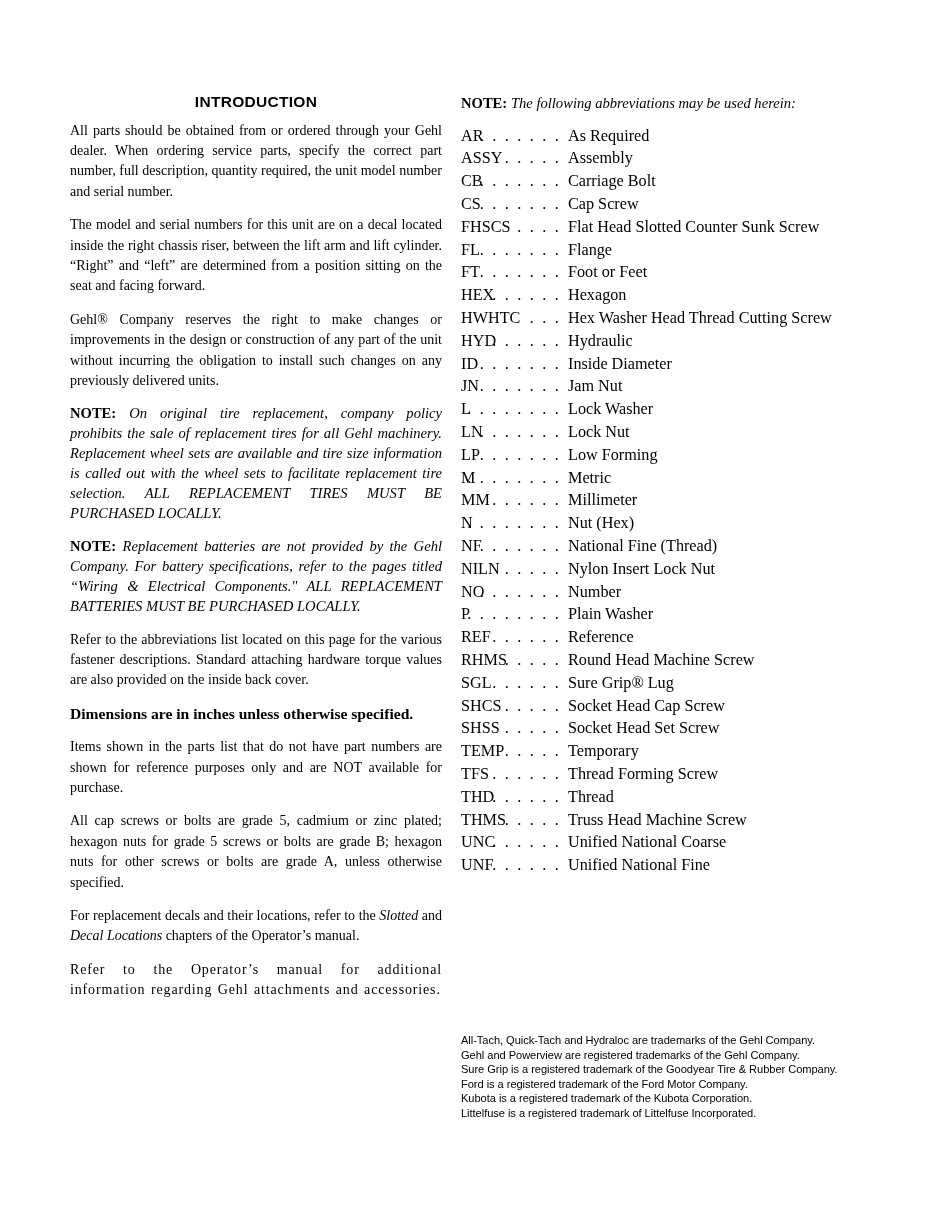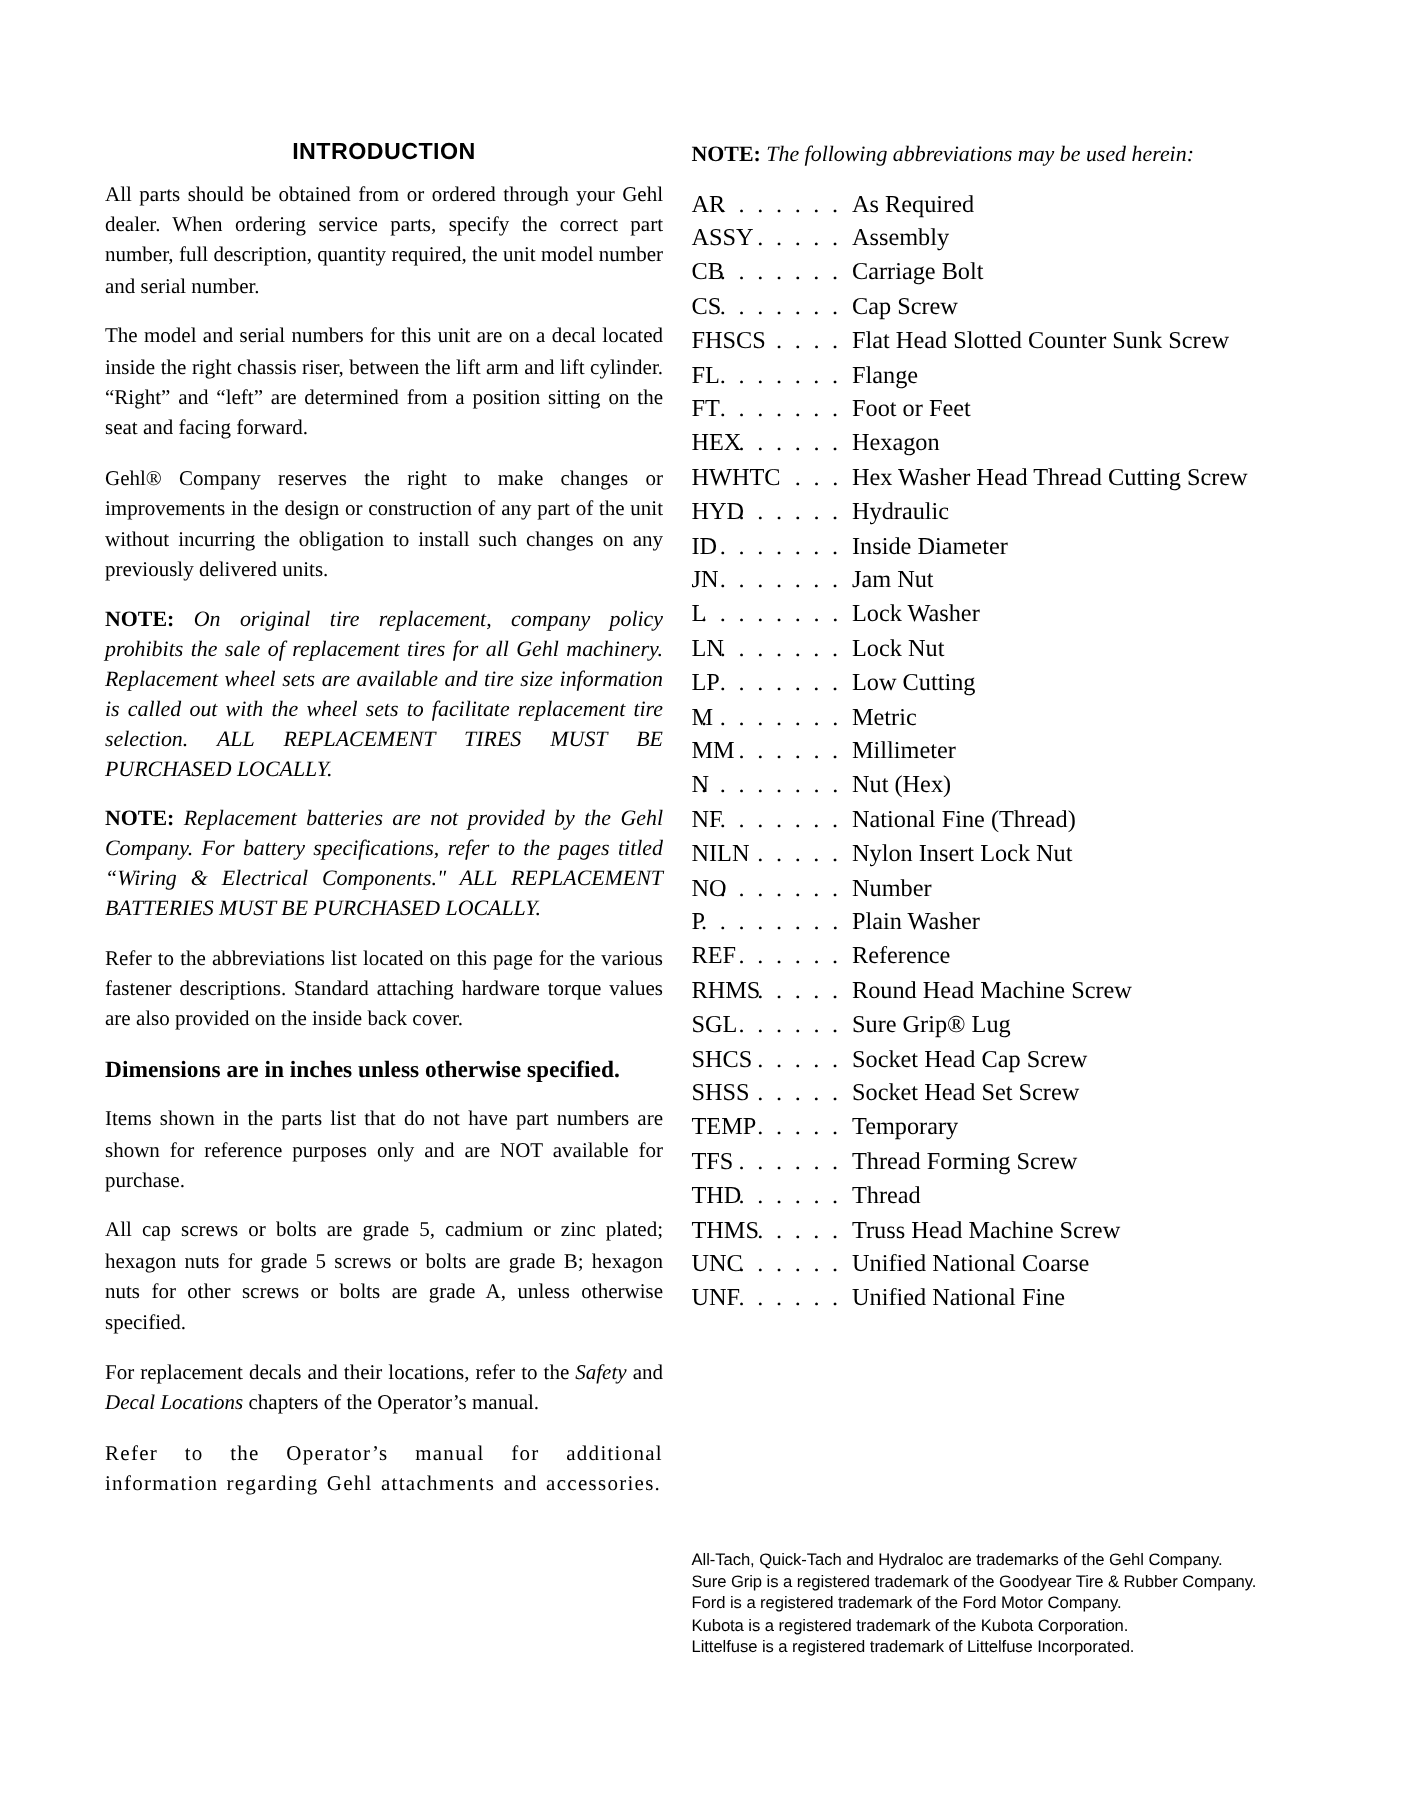--- a/index.html
+++ b/index.html
@@ -155,21 +155,21 @@
     <div id="left-blocks">
         <p class="body">All parts should be obtained from or ordered through your Gehl dealer. When ordering service parts, specify the correct part number, full description, quantity required, the unit model number and serial number.</p>
         <p class="body">The model and serial numbers for this unit are on a decal located inside the right chassis riser, between the lift arm and lift cylinder. “Right” and “left” are determined from a position sitting on the seat and facing forward.</p>
         <p class="body">Gehl® Company reserves the right to make changes or improvements in the design or construction of any part of the unit without incurring the obligation to install such changes on any previously delivered units.</p>
         <p class="note"><span class="lbl">NOTE:</span><span> On original tire replacement, company policy prohibits the sale of replacement tires for all Gehl machinery. Replacement wheel sets are available and tire size information is called out with the wheel sets to facilitate replacement tire selection. ALL REPLACEMENT TIRES MUST BE PURCHASED LOCALLY.</span></p>
         <p class="note"><span class="lbl">NOTE:</span><span> Replacement batteries are not provided by the Gehl Company. For battery specifications, refer to the pages titled “Wiring &amp; Electrical Components." ALL REPLACEMENT BATTERIES MUST BE PURCHASED LOCALLY.</span></p>
         <p class="body">Refer to the abbreviations list located on this page for the various fastener descriptions. Standard attaching hardware torque values are also provided on the inside back cover.</p>
         <p class="body bold">Dimensions are in inches unless otherwise specified.</p>
         <p class="body">Items shown in the parts list that do not have part numbers are shown for reference purposes only and are NOT available for purchase.</p>
         <p class="body">All cap screws or bolts are grade 5, cadmium or zinc plated; hexagon nuts for grade 5 screws or bolts are grade B; hexagon nuts for other screws or bolts are grade A, unless otherwise specified.</p>
-        <p class="body"><span>For replacement decals and their locations, refer to the </span><span class="ital">Safety</span><span> and </span><span class="ital">Decal Locations</span><span> chapters of the Operator’s manual.</span></p>
+        <p class="body"><span>For replacement decals and their locations, refer to the </span><span class="ital">Slotted</span><span> and </span><span class="ital">Decal Locations</span><span> chapters of the Operator’s manual.</span></p>
         <p class="body tracked">Refer to the Operator’s manual for additional information regarding Gehl attachments and accessories.</p>
       </div>
   </div>
 
   <div class="col-right">
     <p class="note rnote">
       <span class="lbl">NOTE:</span><span>&nbsp;</span><span>The following abbreviations may be used herein:</span>
     </p>
     <ul class="abbr-list" id="abbr-list">
         <li class="abbr-row">
@@ -238,21 +238,21 @@
           <span class="abbr-val">Lock Washer</span>
         </li>
         <li class="abbr-row">
           <span class="abbr-key">LN</span>
           <span class="abbr-dots">. . . . . . .</span>
           <span class="abbr-val">Lock Nut</span>
         </li>
         <li class="abbr-row">
           <span class="abbr-key">LP</span>
           <span class="abbr-dots">. . . . . . .</span>
-          <span class="abbr-val">Low Cutting</span>
+          <span class="abbr-val">Low Forming</span>
         </li>
         <li class="abbr-row">
           <span class="abbr-key">M</span>
           <span class="abbr-dots">. . . . . . . .</span>
           <span class="abbr-val">Metric</span>
         </li>
         <li class="abbr-row">
           <span class="abbr-key">MM</span>
           <span class="abbr-dots">. . . . . .</span>
           <span class="abbr-val">Millimeter</span>
@@ -335,19 +335,20 @@
         <li class="abbr-row">
           <span class="abbr-key">UNF</span>
           <span class="abbr-dots">. . . . . .</span>
           <span class="abbr-val">Unified National Fine</span>
         </li>
       </ul>
   </div>
 
   <div class="trademarks" id="trademark-block">
       <div class="tm-line">All-Tach, Quick-Tach and Hydraloc are trademarks of the Gehl Company.</div>
+      <div class="tm-line">Gehl and Powerview are registered trademarks of  the Gehl Company.</div>
       <div class="tm-line">Sure Grip is a registered trademark of the Goodyear Tire &amp; Rubber Company.</div>
       <div class="tm-line">Ford is a registered trademark of the Ford Motor Company.</div>
       <div class="tm-line">Kubota is a registered trademark of the Kubota Corporation.</div>
       <div class="tm-line">Littelfuse is a registered trademark of Littelfuse Incorporated.</div>
     </div>
 
 </div>
 
 </body></html>

